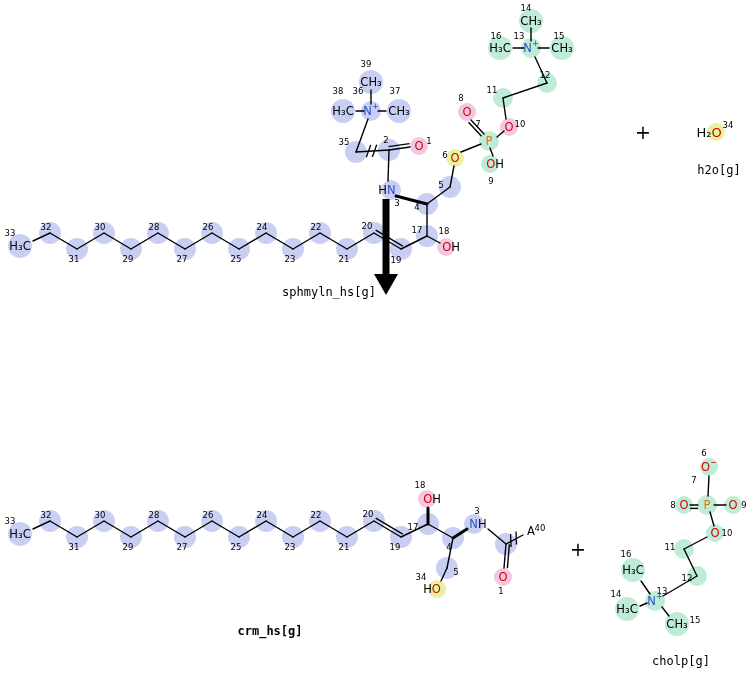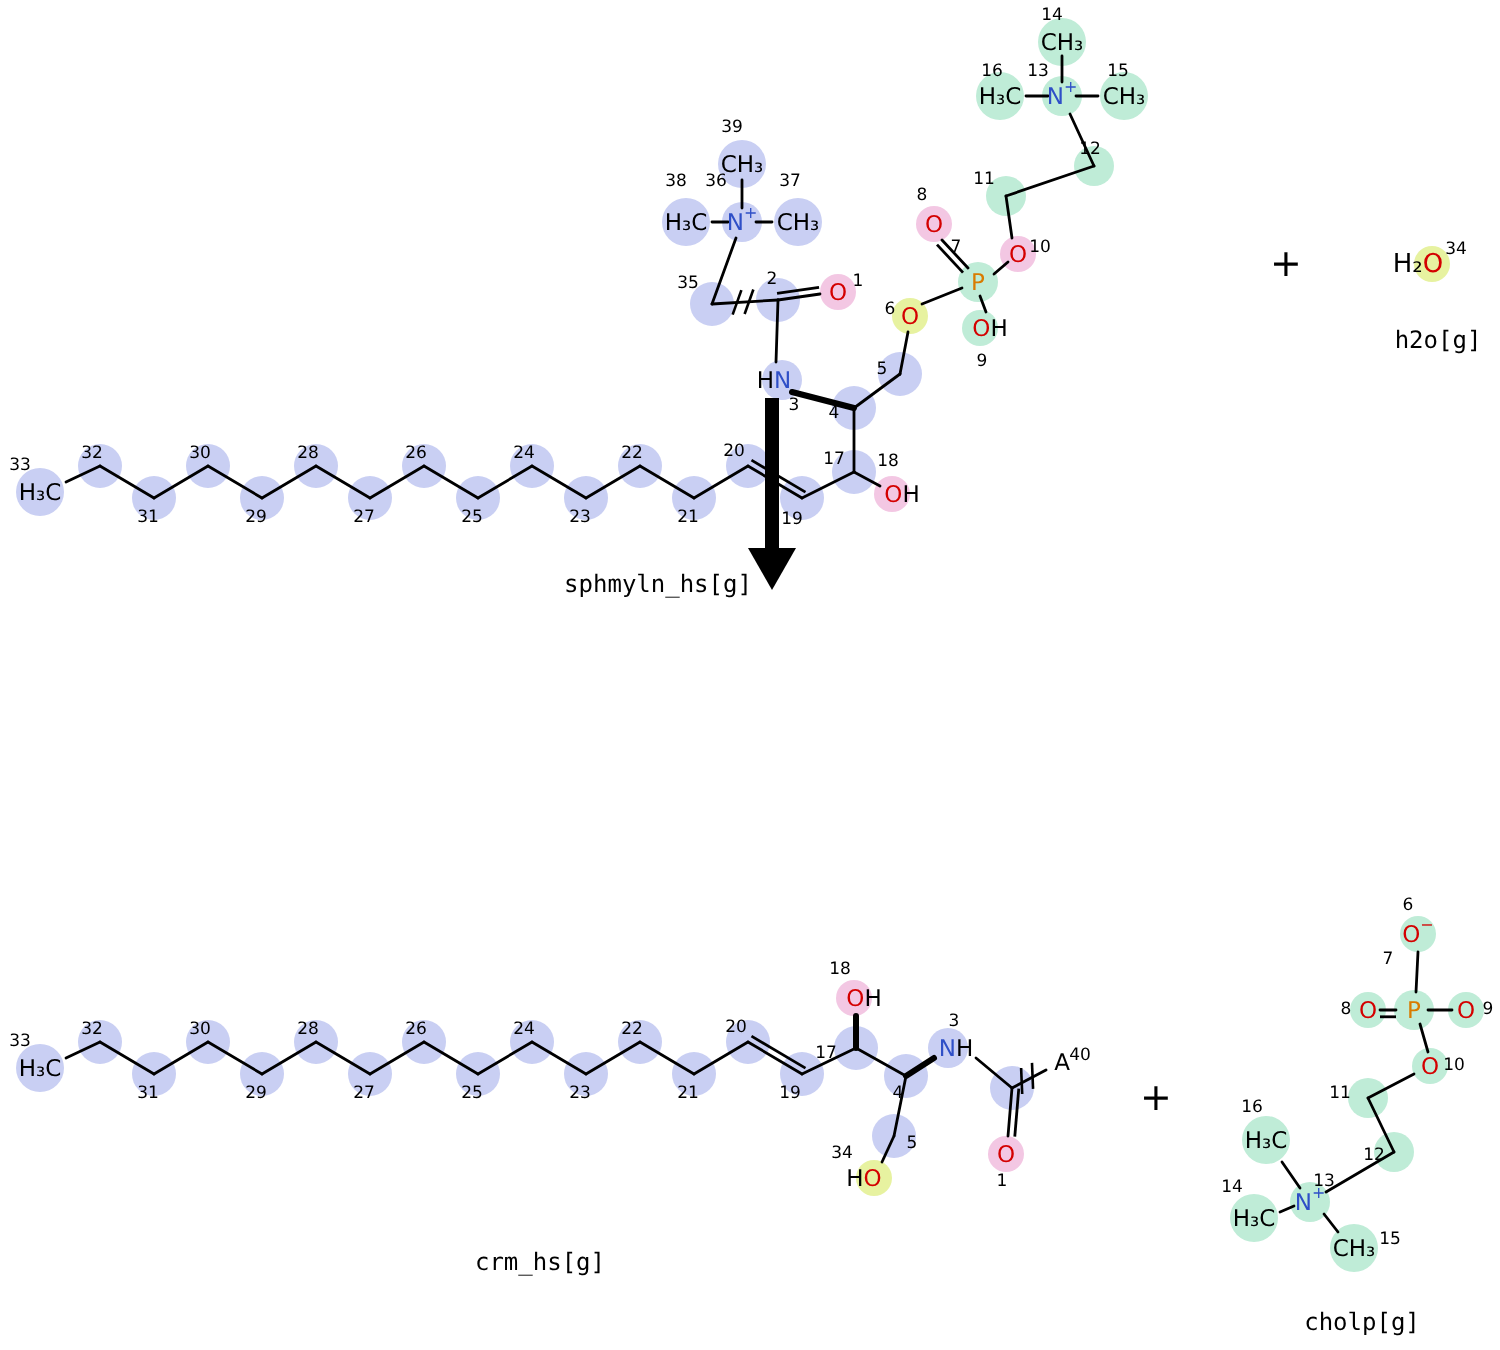--- a/index.html
+++ b/index.html
@@ -288,16 +288,16 @@
         <text x="626" y="554" text-anchor="middle" dominant-baseline="central" font-size="8.5" font-family="&quot;DejaVu Sans&quot;,sans-serif" fill="#000">16</text>
       </g>
       <line x1="386" y1="199" x2="386" y2="276" stroke="#000" stroke-width="7"></line>
       <polygon points="374,274 398,274 386,295" fill="#000"></polygon>
     </svg>
 
   <div class="mol-label" style="left:293px;top:285px;margin-left:36px;">sphmyln_hs[g]</div>
   <div class="plus" style="left:643px;top:121px;">+</div>
   <div class="mol-label" style="left:719px;top:163px;">h2o[g]</div>
 
-  <div class="mol-label" style="left:270px;top:624px;">crm_hs[g]</div>
+  <div class="mol-label" style="left:270px;top:624px;font-weight:bold;">crm_hs[g]</div>
   <div class="plus" style="left:578px;top:538px;">+</div>
   <div class="mol-label" style="left:681px;top:654px;text-align:center;">cholp[g]</div>
 </div>
 
 </body></html>

